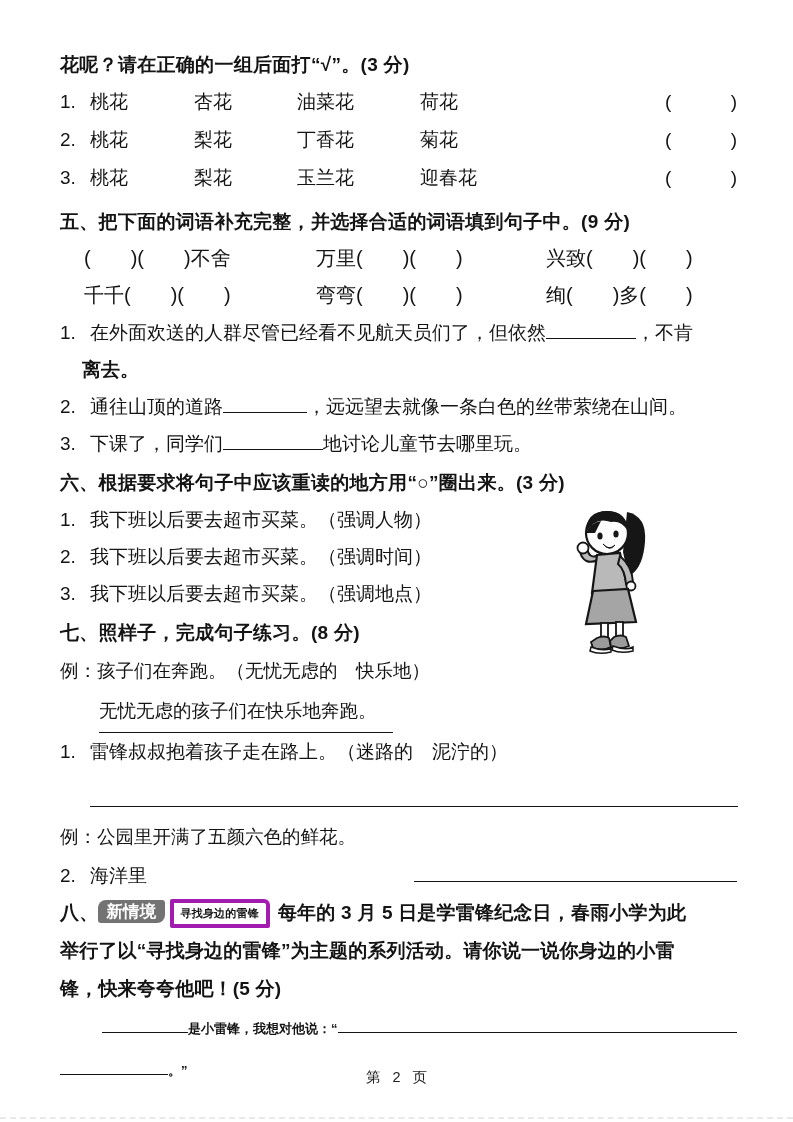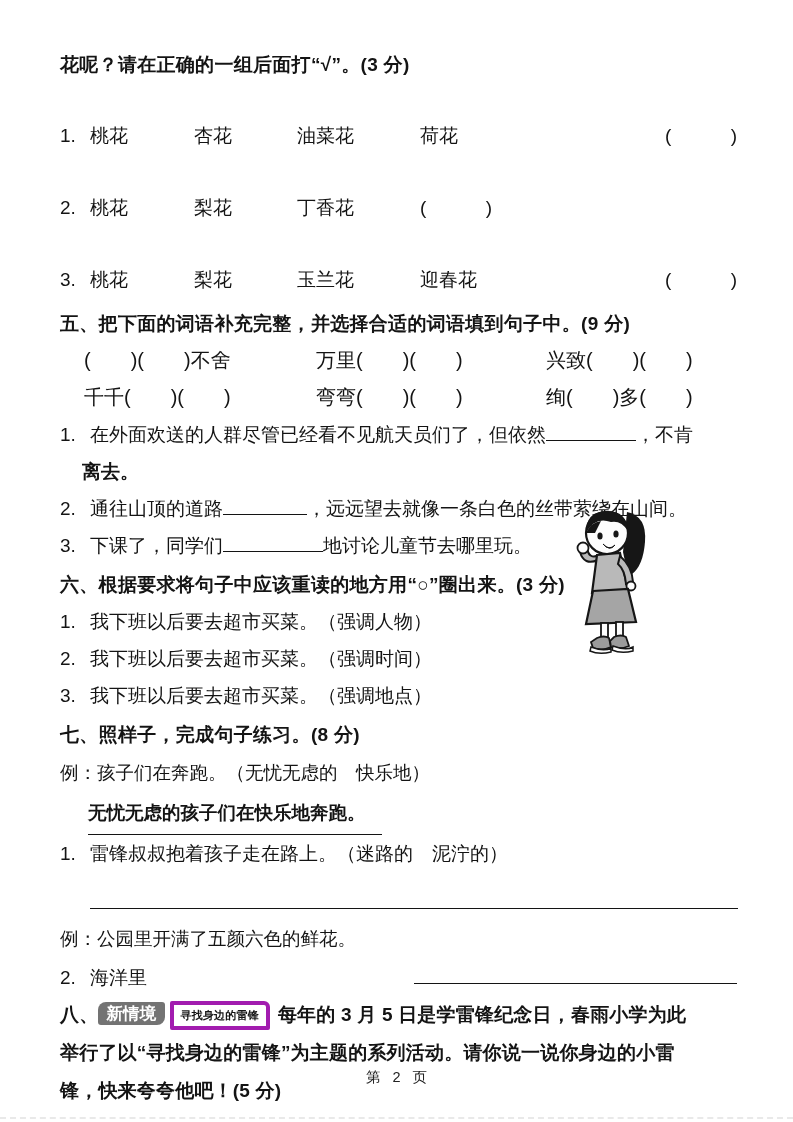--- a/index.html
+++ b/index.html
@@ -8,21 +8,21 @@
     font-family:"Liberation Sans","DejaVu Sans",sans-serif;
     position:relative;overflow:hidden;
   }
   .page{padding:46px 56px 0 60px;position:relative;}
   .line{font-size:19px;line-height:37px;}
   .h{font-weight:700;letter-spacing:.3px;}
   
   .f-row{display:flex;font-size:19px;line-height:38px;align-items:baseline;}
   .f-num{width:30px;flex:none;}
   .f-w1{width:104px;flex:none;}
-  .f-w2{width:103px;flex:none;margin-top:34px;}
+  .f-w2{width:103px;flex:none;}
   .f-w3{width:123px;flex:none;}
   .f-w4{flex:1;}
   .parens{width:72px;flex:none;display:flex;justify-content:space-between;font-size:19px;}
   
   .w-row{display:flex;font-size:20px;line-height:37px;padding-left:24px;}
   .w-c1{width:232px;flex:none;}
   .w-c2{width:230px;flex:none;}
   .w-c3{flex:1;}
   
   .sent{display:flex;font-size:19px;line-height:37px;align-items:baseline;}
@@ -30,21 +30,21 @@
   .s-body{flex:1;}
   .indent{margin-left:22px;font-weight:bold;}
   
   .blank{display:inline-block;border-bottom:1.6px solid #141414;height:17px;vertical-align:baseline;}
   .b90{width:90px;} .b84{width:84px;} .b100{width:100px;}
   .b108{width:108px;} .b86{width:86px;}
   .blank-line{border-bottom:1.7px solid #141414;height:20px;width:648px;margin:16px 0 10px 30px;}
   .grow{flex:1;}
   
   .kai{font-family:"DejaVu Serif","Liberation Serif",serif;font-size:18.5px;line-height:40px;}
-  .kai-ans{display:inline-block;border-bottom:1.7px solid #141414;padding:0 16px 1px 0;margin-left:28px;font-weight:bold;}
+  .kai-ans{display:inline-block;border-bottom:1.7px solid #141414;padding:0 16px 1px 0;margin-left:39px;}
   
   .badge-new{display:inline-block;background:#737373;color:#fff;font-weight:700;
     font-size:16.5px;line-height:23px;padding:0 8px;border-radius:8px 3px 8px 3px;
     vertical-align:2px;margin-right:5px;}
   .badge-topic{display:inline-block;border:4px solid #a21caf;color:#141414;font-weight:700;
     font-size:11px;line-height:21px;padding:0 7px;border-radius:2px 6px 2px 2px;
     vertical-align:2px;margin-right:8px;}
   .p8{font-size:19px;line-height:38px;font-weight:700;letter-spacing:.2px;}
   .fill-row{display:flex;align-items:baseline;font-size:13px;line-height:42px;font-weight:700;}
   
@@ -71,20 +71,21 @@
     <span class="parens">
         <span>(</span>
         <span>)</span>
       </span>
   </div>
   <div class="f-row">
     <span class="f-num">2.</span>
     <span class="f-w1">桃花</span>
     <span class="f-w2">梨花</span>
     <span class="f-w3">丁香花</span>
+    <span class="f-w4">菊花</span>
     <span class="parens">
         <span>(</span>
         <span>)</span>
       </span>
   </div>
   <div class="f-row">
     <span class="f-num">3.</span>
     <span class="f-w1">桃花</span>
     <span class="f-w2">梨花</span>
     <span class="f-w3">玉兰花</span>

